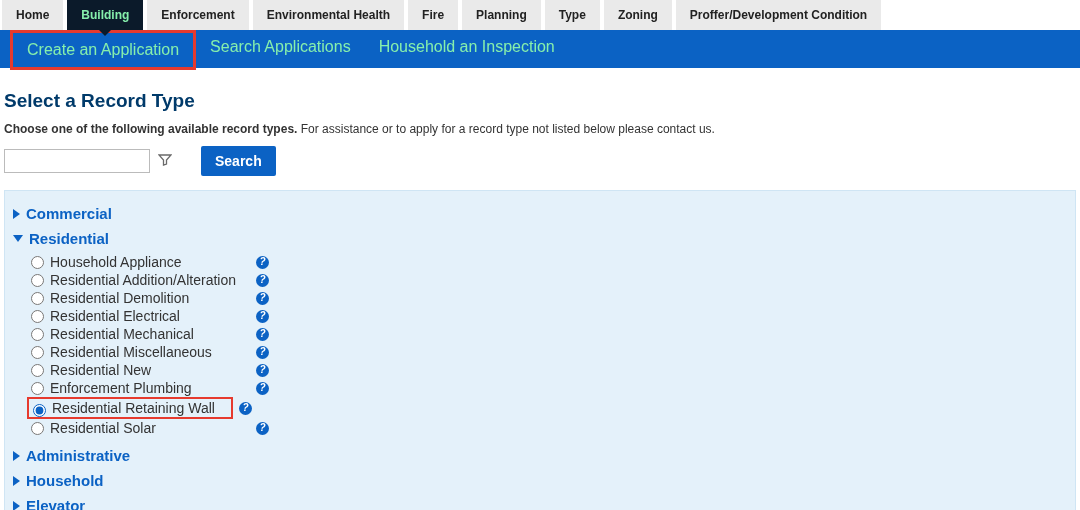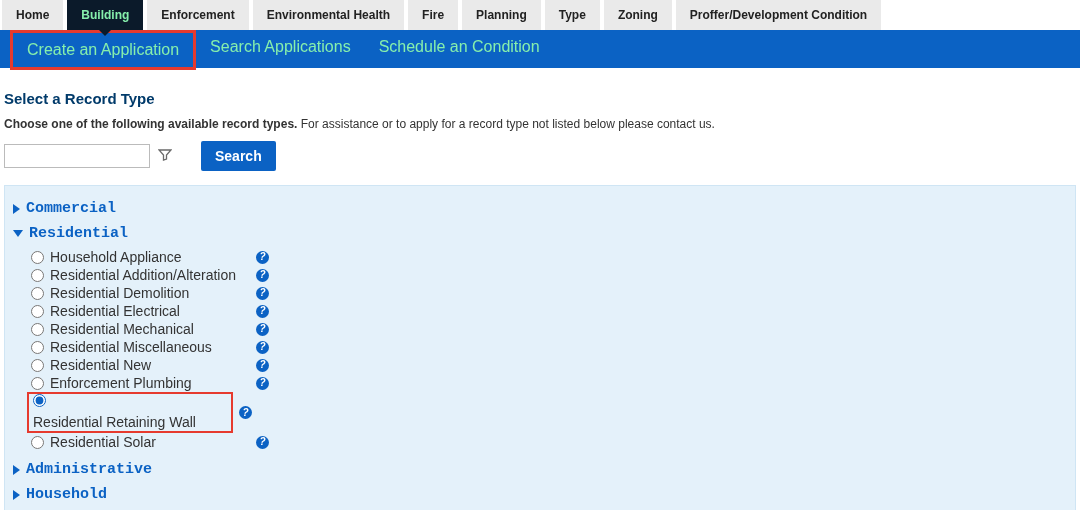--- a/index.html
+++ b/index.html
@@ -55,21 +55,21 @@
     padding: 8px 14px;
     cursor: pointer;
   }
   .highlight-red {
     border: 3px solid #e63a2e;
     padding: 5px 11px;
   }
   .content { padding: 8px 4px 10px 4px; }
   h2.page-title {
     color: #003a6a;
-    font-size: 15px;
+    font-size: 19px;
     font-weight: bold;
     margin: 14px 0 10px 0;
   }
   .intro { font-size: 12px; margin-bottom: 10px; }
   .intro b { font-weight: bold; }
   .search-row {
     display: flex;
     align-items: center;
     gap: 8px;
     margin-bottom: 14px;
@@ -103,21 +103,20 @@
   }
   .group-header {
     display: flex;
     align-items: center;
     color: #0b62c4;
     font-weight: bold;
     font-size: 15px;
     cursor: pointer;
     padding: 4px 0;
     gap: 6px;
-    font-family: Liberation Mono, monospace;
   }
   .arrow {
     display: inline-block;
     width: 0; height: 0;
   }
   .arrow.right {
     border-top: 5px solid transparent;
     border-bottom: 5px solid transparent;
     border-left: 7px solid #0b62c4;
   }
@@ -178,21 +177,21 @@
   <div class="tab">Fire</div>
   <div class="tab">Planning</div>
   <div class="tab">Type</div>
   <div class="tab">Zoning</div>
   <div class="tab">Proffer/Development Condition</div>
 </div>
 
 <div class="subnav">
   <div class="subitem highlight-red">Create an Application</div>
   <div class="subitem">Search Applications</div>
-  <div class="subitem">Schedule an Condition</div>
+  <div class="subitem">Household an Inspection</div>
 </div>
 
 <div class="content">
   <h2 class="page-title">Select a Record Type</h2>
   <div class="intro">
     <b>Choose one of the following available record types.</b><span> For assistance or to apply for a record type not listed below please contact us.</span>
   </div>
   <div class="search-row">
     <input type="text" value="" style="">
     <span class="filter-icon">
@@ -249,21 +248,21 @@
         <input type="radio" name="res" style="">
         <span class="label-text">Residential New</span>
         <span class="help-icon">?</span>
       </div>
       <div class="option-row">
         <input type="radio" name="res" style="">
         <span class="label-text">Enforcement Plumbing</span>
         <span class="help-icon">?</span>
       </div>
       <div class="option-row">
-        <span class="highlight-row" style="display:flex;align-items:flex-start;gap:6px;flex-direction:column;">
+        <span class="highlight-row" style="display:flex;align-items:flex-end;gap:6px;">
           <input type="radio" name="res" checked="" style="">
           <span class="label-text" style="width:auto;">Residential Retaining Wall</span>
         </span>
         <span class="help-icon">?</span>
       </div>
       <div class="option-row">
         <input type="radio" name="res" style="">
         <span class="label-text">Residential Solar</span>
         <span class="help-icon">?</span>
       </div>

